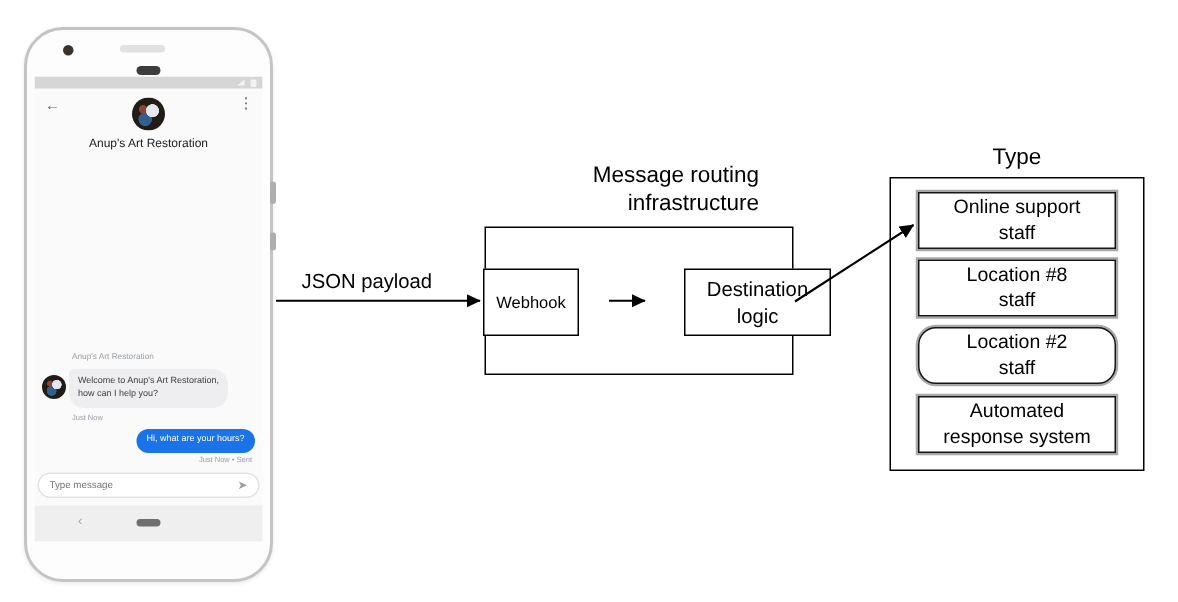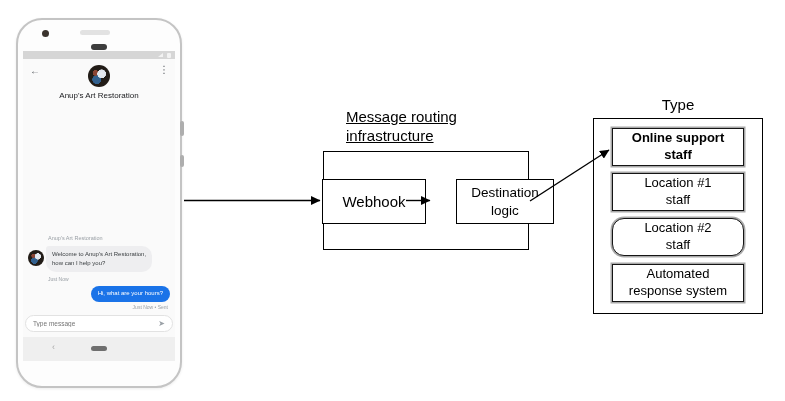--- a/index.html
+++ b/index.html
@@ -60,38 +60,38 @@
   .send-icon { font-size:8px; color:#9aa0a6; line-height:1; }
 
   .navbar { position:absolute; left:0; right:0; top:286px; height:24px; background:#efefef; }
   .nav-back { position:absolute; left:29px; top:6px; font-size:9px; color:#a8a8a8; line-height:1; }
   .nav-home { position:absolute; left:68px; top:9px; width:16px; height:5px;
     border-radius:2.5px; background:#6f6f6f; }
 
   
   .dtext { position:absolute; color:#000; }
   .json-label { left:201px; top:180px; font-size:13.5px; }
-  .routing-title { left:346px; top:107px; width:160px; text-align:left;
-    font-size:15px; line-height:1.28; white-space:pre-line;text-decoration:underline; }
+  .routing-title { left:346px; top:107px; width:160px; text-align:right;
+    font-size:15px; line-height:1.28; white-space:pre-line; }
   .brand-title { left:618px; top:96px; width:120px; text-align:center; font-size:15px; }
 
   .obox { position:absolute; border:1.5px solid #000; background:#fff; }
   .routing-box { left:323px; top:151px; width:206px; height:99px; }
-  .webhook-box { left:322px; top:179px; width:104px; height:45px;
-    display:flex; align-items:center; justify-content:center; font-size:15px; }
+  .webhook-box { left:322px; top:179px; width:64px; height:45px;
+    display:flex; align-items:center; justify-content:center; font-size:11px; }
   .destination-box { left:456px; top:179px; width:98px; height:45px;
     display:flex; align-items:center; justify-content:center; text-align:center;
     font-size:13.5px; line-height:1.3; white-space:pre-line; }
   .brand-box { left:593px; top:118px; width:170px; height:196px; }
 
   .brand-item { position:absolute; left:612px; width:132px; height:38px;
     background:#fff; border:1px solid #151515; box-shadow:0 0 0 1.5px #a8a8a8;
     display:flex; align-items:center; justify-content:center; text-align:center;
     font-size:13px; line-height:1.3; white-space:pre-line; }
-  .bi-0 { top:128px;font-weight:bold; } .bi-1 { top:173px; } .bi-2 { top:218px;border-radius:12px; } .bi-3 { top:264px; }
+  .bi-0 { top:128px; } .bi-1 { top:173px; } .bi-2 { top:218px;border-radius:12px; } .bi-3 { top:264px; }
 
   .arrows { position:absolute; left:0; top:0; width:785px; height:401px; pointer-events:none; }
 </style>
 </head>
 <body>
 
 <div class="canvas">
 
   <div class="phone">
     <div class="cam-dot"></div>
@@ -124,35 +124,36 @@
         <span class="send-icon">➤</span>
       </div>
 
       <div class="navbar">
         <span class="nav-back">‹</span>
         <span class="nav-home"></span>
       </div>
     </div>
   </div>
 
+  <div class="dtext json-label">JSON payload</div>
 
   <div class="dtext routing-title">Message routing
 infrastructure</div>
 
   <div class="obox routing-box"></div>
   <div class="obox webhook-box">Webhook</div>
   <div class="obox destination-box">Destination
 logic</div>
 
   <div class="dtext brand-title">Type</div>
   <div class="obox brand-box"></div>
 
   <div class="brand-item bi-0">Online support
 staff</div>
-  <div class="brand-item bi-1">Location #1
+  <div class="brand-item bi-1">Location #8
 staff</div>
   <div class="brand-item bi-2">Location #2
 staff</div>
   <div class="brand-item bi-3">Automated
 response system</div>
 
   <svg class="arrows" viewBox="0 0 785 401" xmlns="http://www.w3.org/2000/svg">
     <defs>
       <marker id="arrowhead" markerUnits="userSpaceOnUse" markerWidth="10" markerHeight="9" refX="9" refY="4.5" orient="auto">
         <path d="M0,0 L9.5,4.5 L0,9 Z" fill="#000"></path>

